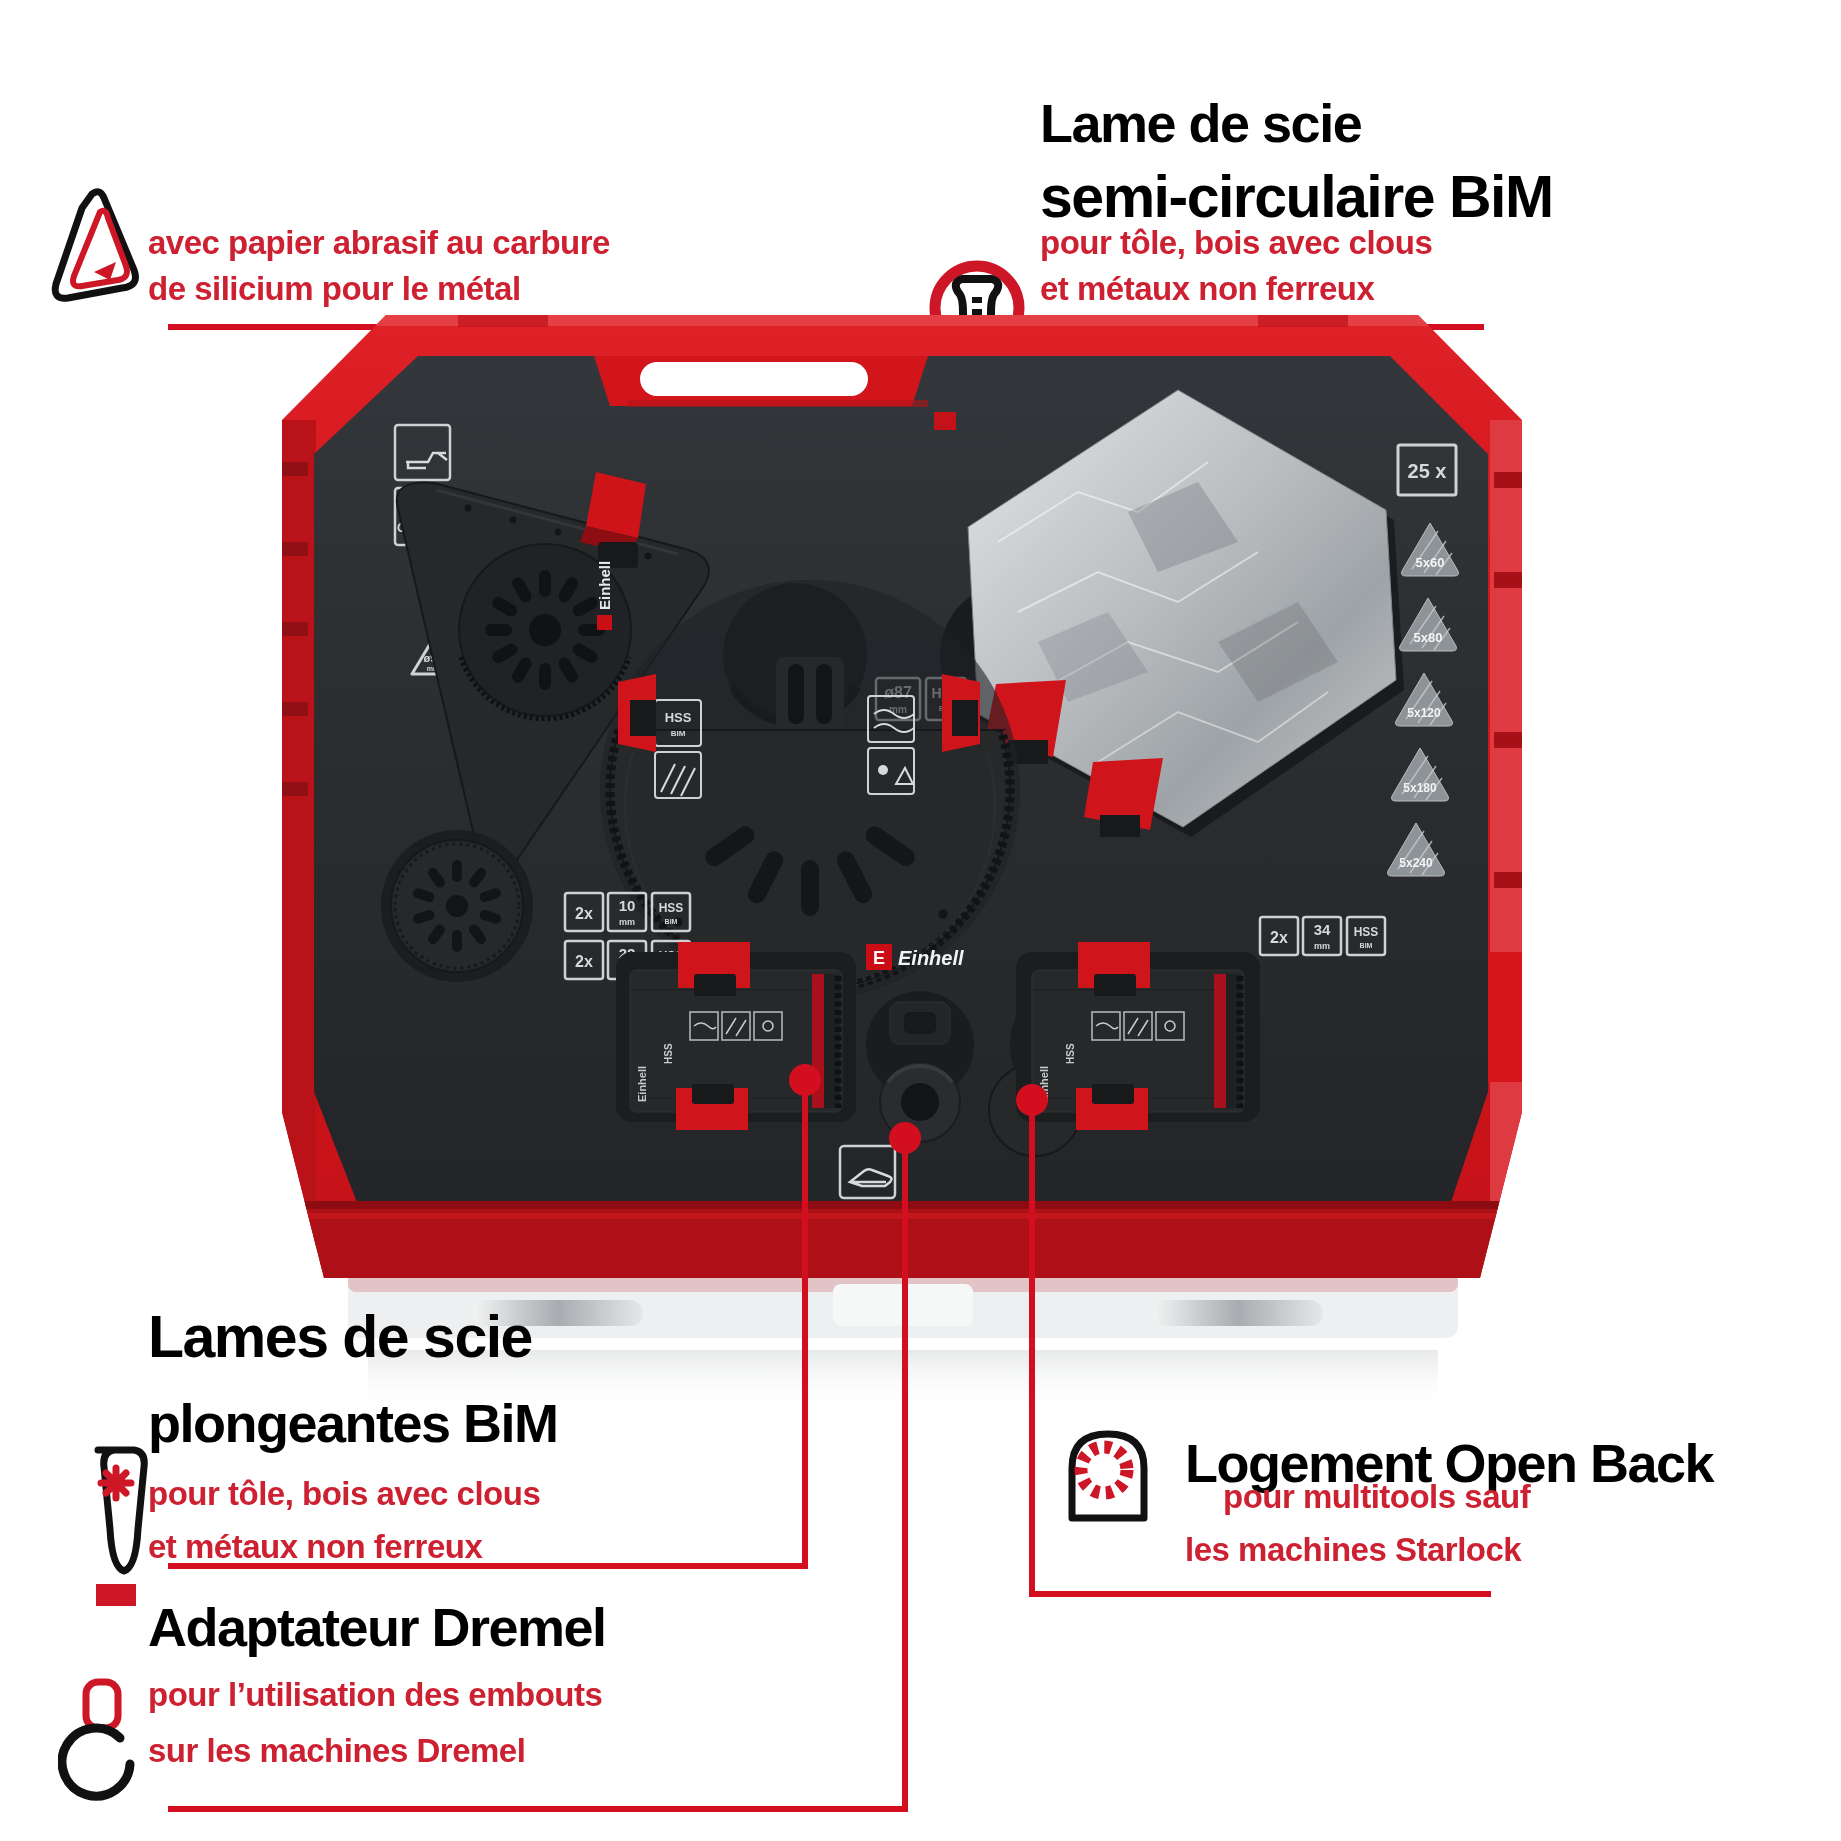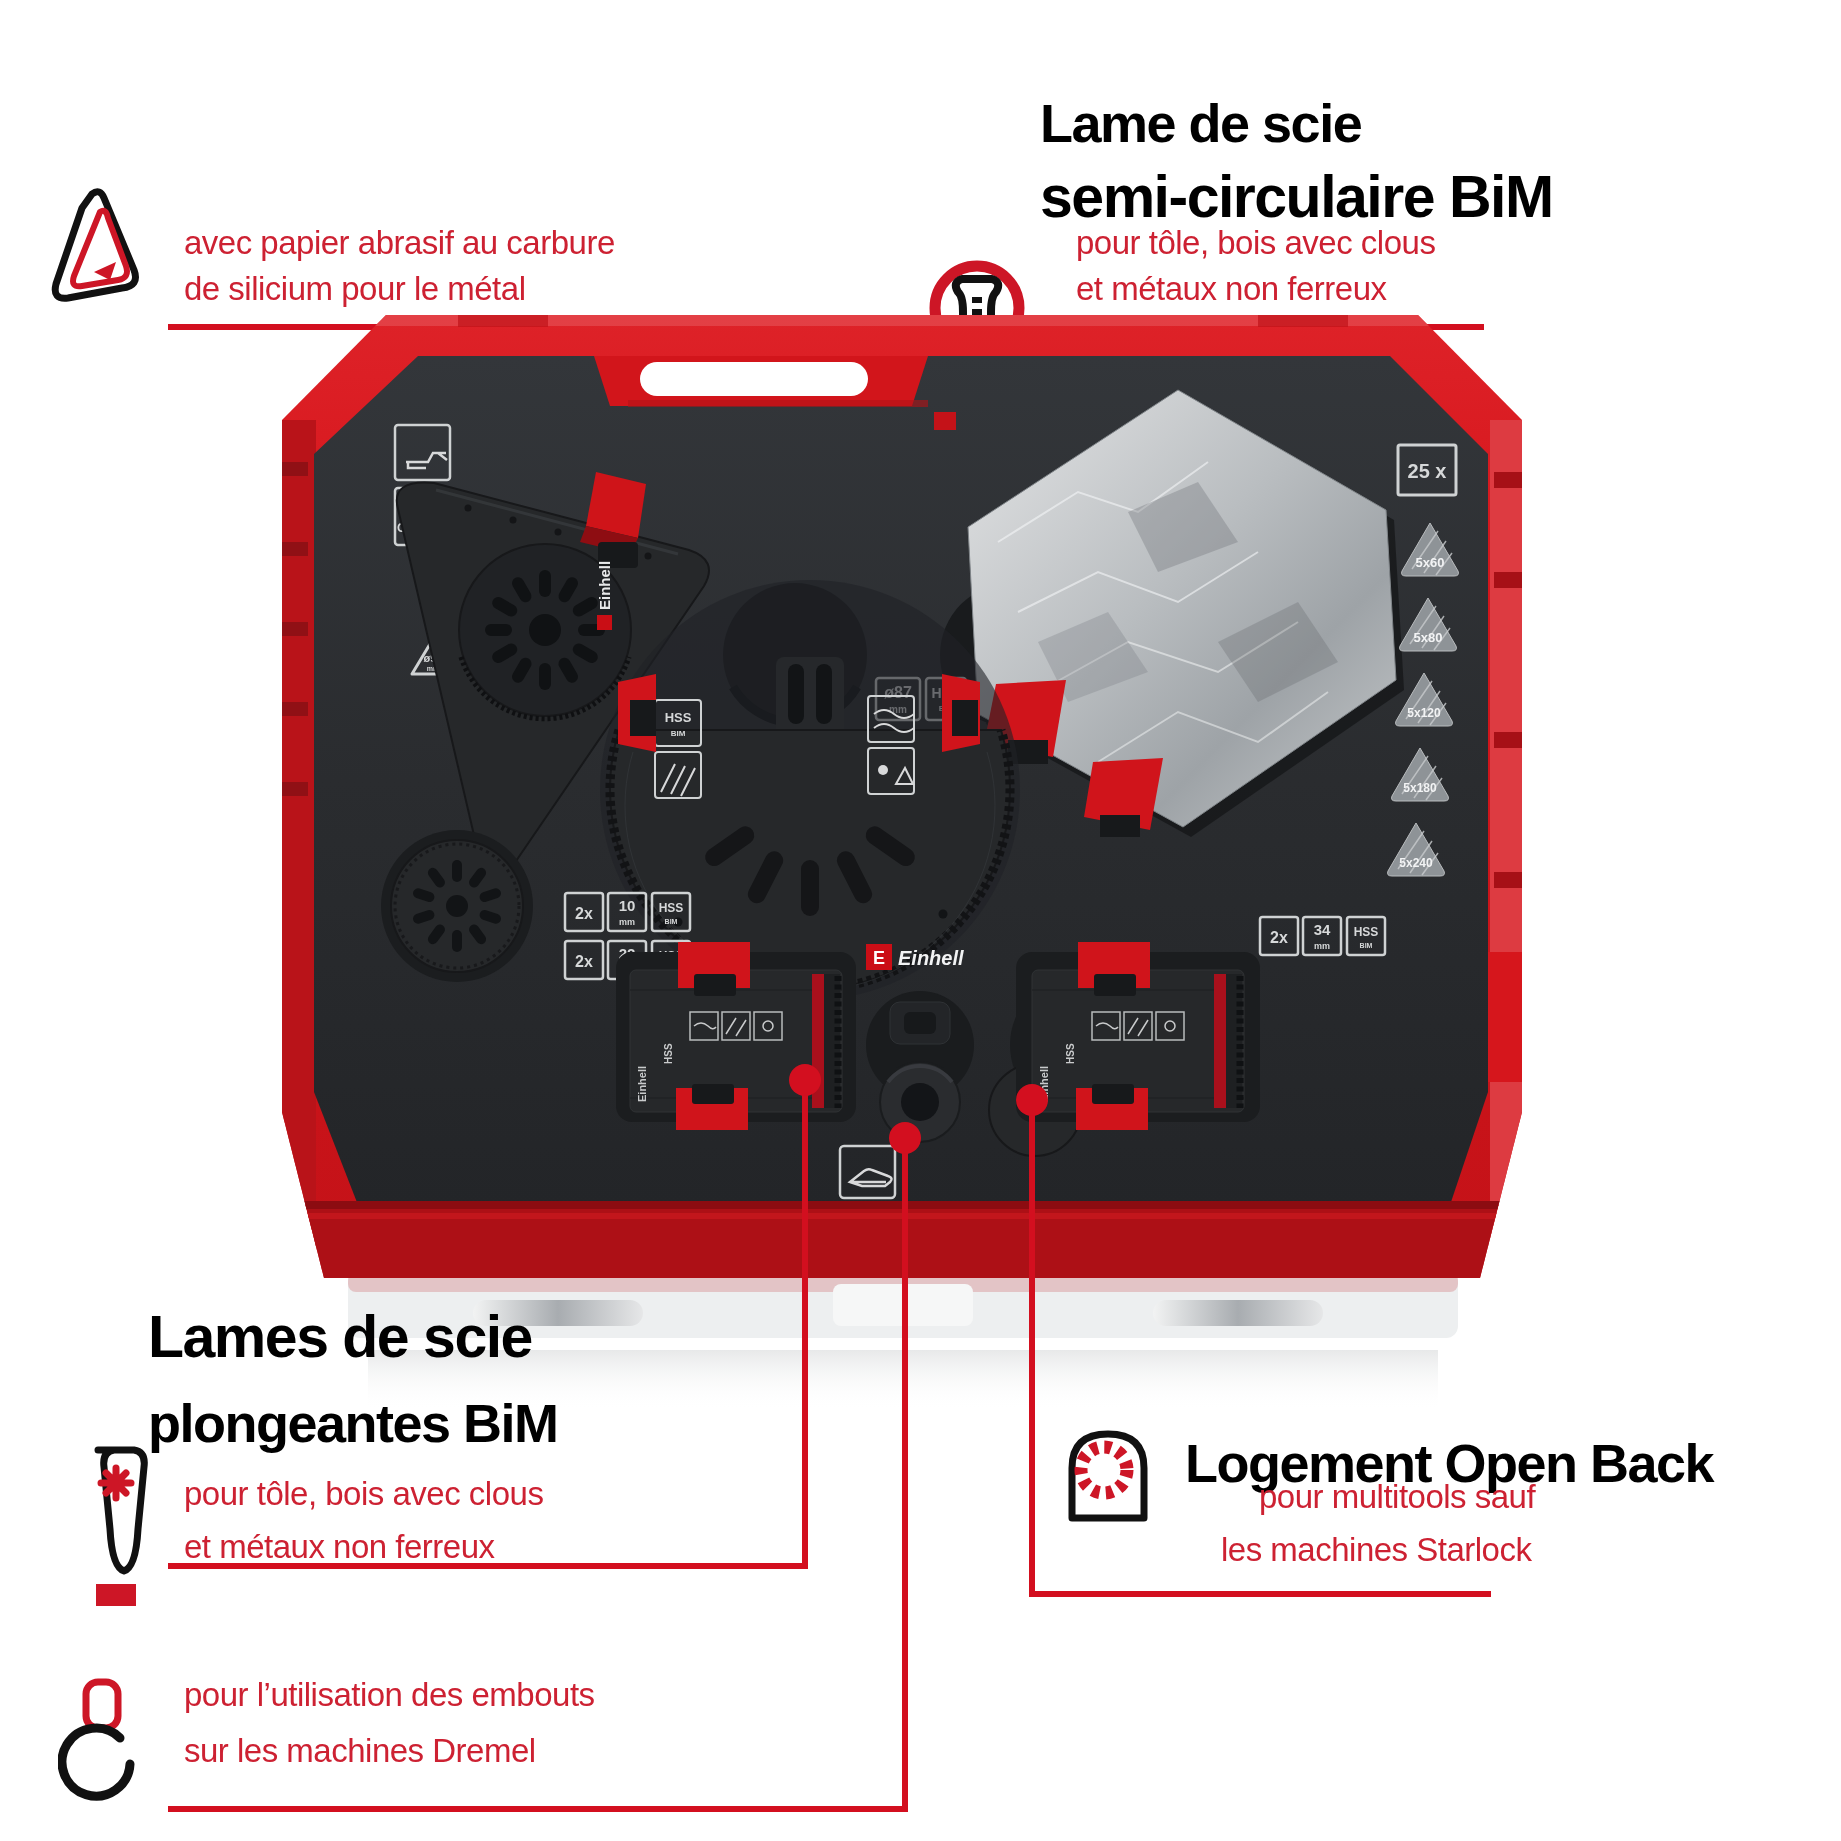--- a/index.html
+++ b/index.html
@@ -1,19 +1,19 @@
 <!DOCTYPE html>
 <html style="--accent-red: #cd2132; --line-red: #d30f1f; --case-red: #d6161c; --foam-dark: #26282b; --title-black: #1a1a1a;"><head>
 <meta charset="utf-8">
 <style>
   html,body{margin:0;padding:0;background:#fff;}
   .page{position:relative;width:1841px;height:1841px;background:#ffffff;overflow:hidden;
         font-family:"Liberation Sans",sans-serif;}
   .t{position:absolute;font-weight:bold;color:#000000;letter-spacing:-1.5px;line-height:1;}
-  .s{position:absolute;font-weight:normal;color:var(--accent-red,#cd2132);letter-spacing:-.5px;line-height:1;margin-left:36px;}
+  .s{position:absolute;font-weight:bold;color:var(--accent-red,#cd2132);letter-spacing:-.5px;line-height:1;}
   .ln{position:absolute;background:var(--line-red,#d30f1f);}
   .dot{position:absolute;width:32px;height:32px;border-radius:50%;background:var(--line-red,#d30f1f);}
   .ic{position:absolute;}
   svg text{font-family:"Liberation Sans",sans-serif;}
   .wl{fill:#d6d8d9;font-weight:bold;}
   .mid{text-anchor:middle;}
 </style>
 </head>
 <body>
 
@@ -419,20 +419,21 @@
       <g stroke="#cd1626" stroke-width="7" stroke-linecap="round">
         <path d="M46,26 v30 M31,41 h30 M36,31 l20,20 M56,31 l-20,20"></path>
       </g>
       <rect x="26" y="142" width="40" height="22" fill="#cd1626"></rect>
     </svg>
   </div>
   <div class="ln" style="left:168px;top:1563px;width:640px;height:6px"></div>
   <div class="ln" style="left:802px;top:1078px;width:6px;height:491px"></div>
   <div class="dot" style="left:789px;top:1064px"></div>
 
+  <div class="t" style="left:148px;top:1600px;font-size:54px">Adaptateur Dremel</div>
   <div class="s" style="left:148px;top:1678px;font-size:33px">pour l’utilisation des embouts</div>
   <div class="s" style="left:148px;top:1734px;font-size:33px">sur les machines Dremel</div>
   <div class="ic" style="left:58px;top:1676px">
     <svg width="90" height="138" viewBox="0 0 90 138">
       <rect x="28" y="6" width="32" height="46" rx="12" fill="none" stroke="#cd1626" stroke-width="7"></rect>
       <path d="M62,62 A34,34 0 1 0 72,88" fill="none" stroke="#111" stroke-width="9" stroke-linecap="round"></path>
     </svg>
   </div>
   <div class="ln" style="left:168px;top:1806px;width:740px;height:6px"></div>
   <div class="ln" style="left:902px;top:1136px;width:6px;height:676px"></div>

